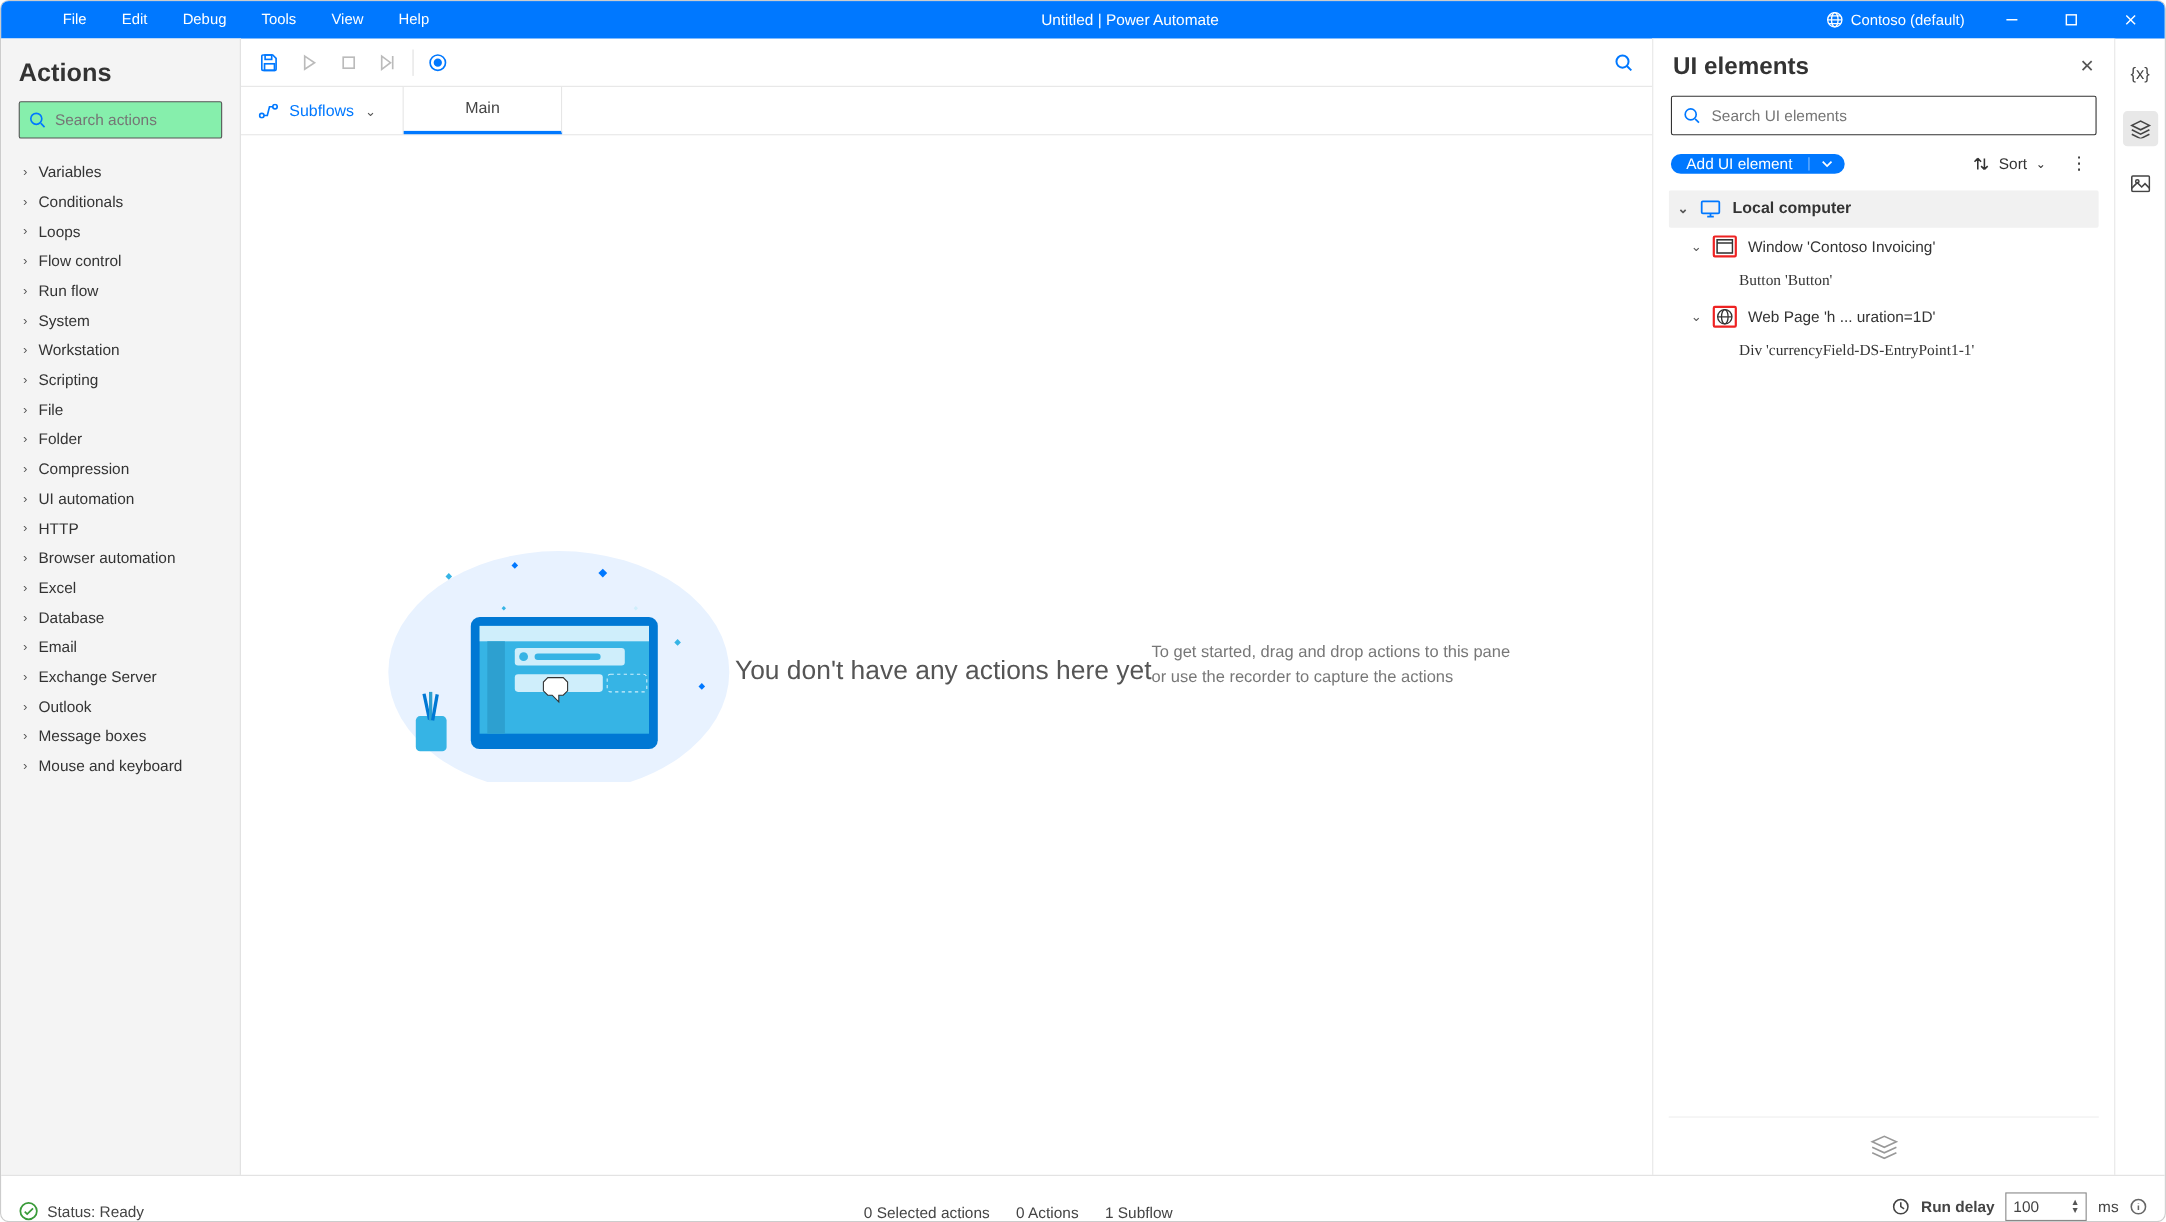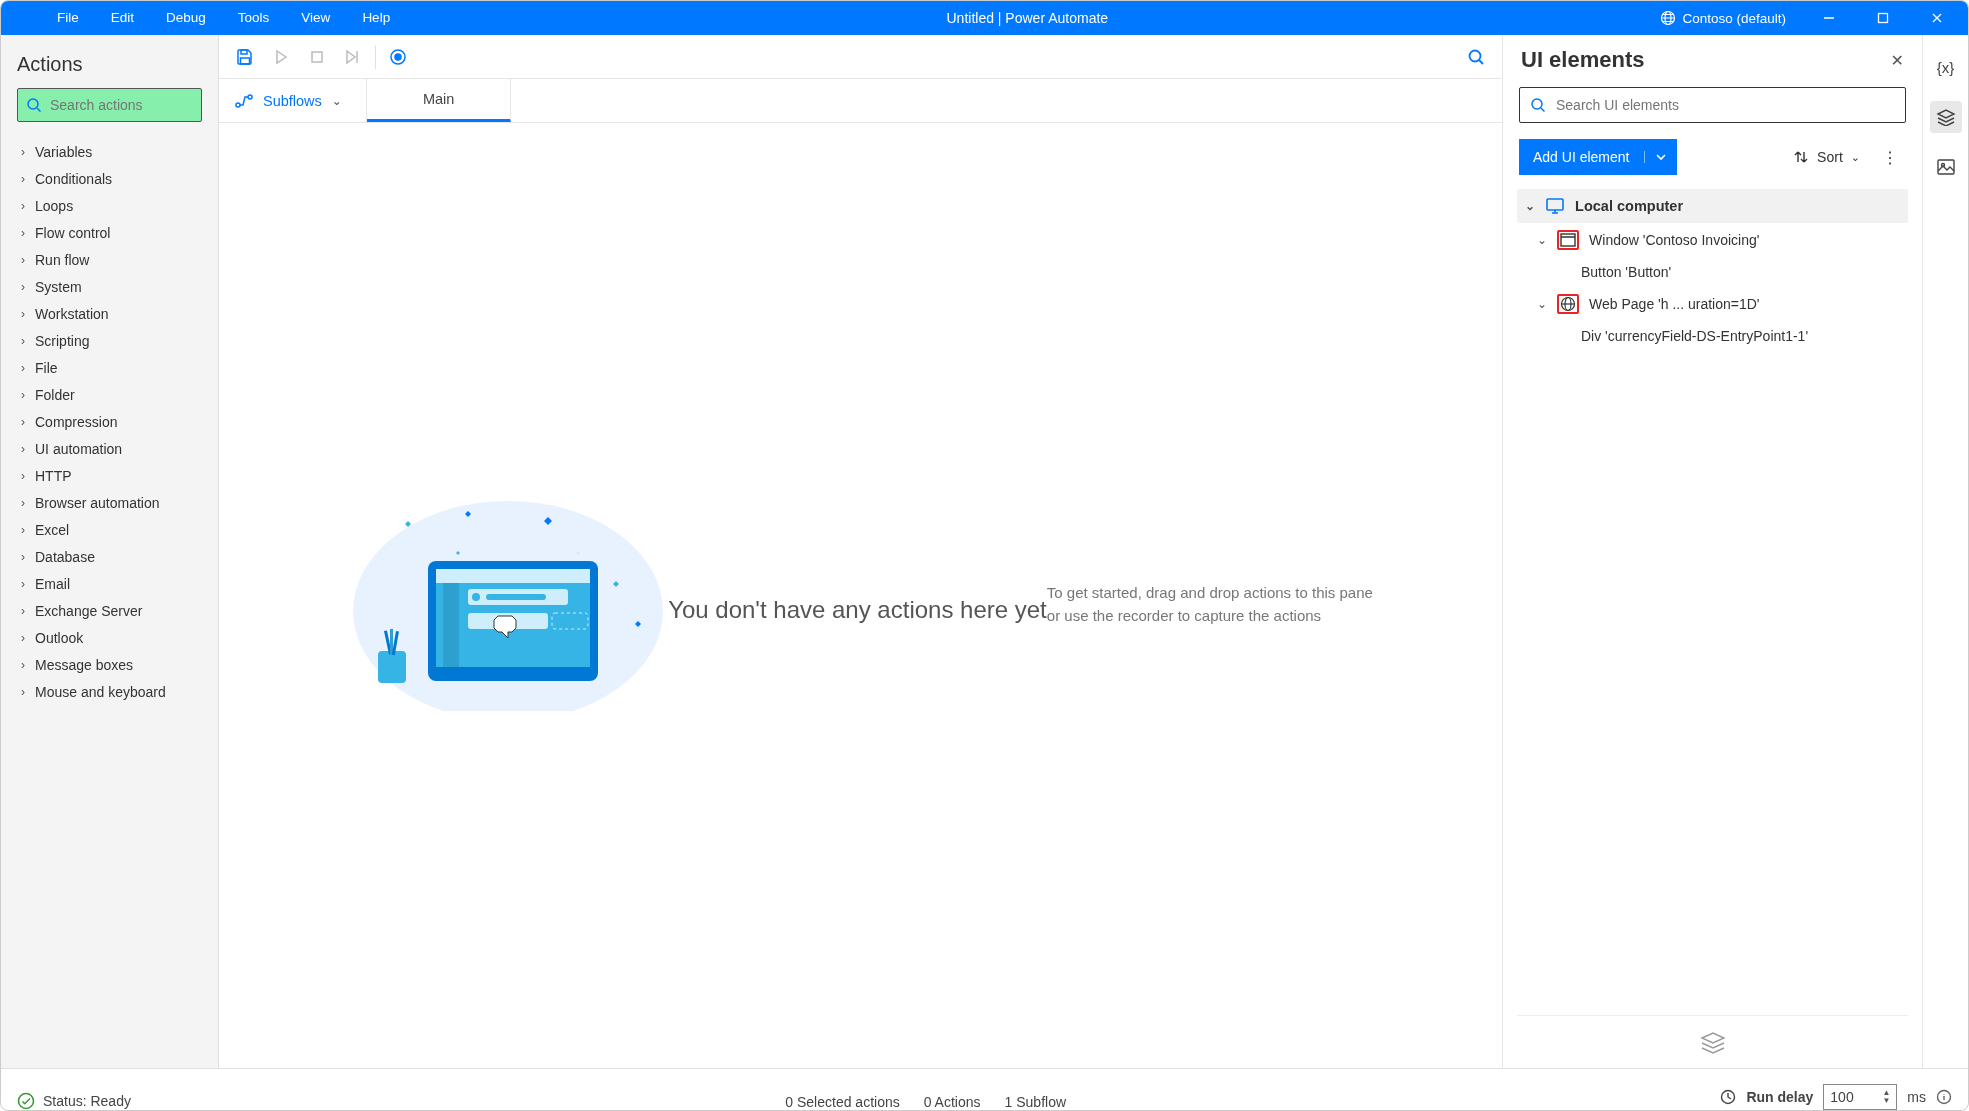--- a/index.html
+++ b/index.html
@@ -13,21 +13,21 @@
   .title-center { flex: 1; text-align: center; font-size: 14px; }
   .title-right { display: flex; align-items: center; gap: 8px; padding-right: 8px; }
   .env-label { display: flex; align-items: center; gap: 6px; padding: 0 12px; }
   .win-btn { width: 46px; height: 34px; display: flex; align-items: center; justify-content: center; cursor: pointer; }
 
   
   .body { flex: 1; display: flex; min-height: 0; }
 
   
   .sidebar { width: 218px; background: #f4f4f4; border-right: 1px solid #e0e0e0; display: flex; flex-direction: column; padding: 14px 0 8px; }
-  .sidebar-title { font-size: 20px; font-weight: 400; color: #333; padding: 4px 16px 12px; }
+  .sidebar-title { font-size: 23px; font-weight: 700; color: #333; padding: 4px 16px 12px; }
   .search-box { margin: 0 16px 12px; border: 1px solid #555; border-radius: 2px; height: 34px; display: flex; align-items: center; padding: 0 8px; gap: 8px; background: #86efac; }
   .search-box input { border: none; outline: none; background: transparent; flex: 1; font-size: 14px; color: #555; }
   .action-tree { flex: 1; overflow-y: auto; padding: 4px 0; }
   .tree-item { display: flex; align-items: center; gap: 10px; padding: 5.5px 20px; font-size: 14px; color: #333; cursor: pointer; }
   .chevron { font-size: 12px; color: #555; }
 
   
   .center { flex: 1; display: flex; flex-direction: column; min-width: 0; }
   .toolbar { height: 44px; border-bottom: 1px solid #e6e6e6; display: flex; align-items: center; padding: 0 8px; }
   .tool-btn { width: 36px; height: 36px; display: flex; align-items: center; justify-content: center; cursor: pointer; color: #0078ff; }
@@ -42,29 +42,29 @@
   .empty-title { font-size: 24px; color: #555; margin-top: 28px; }
   .empty-sub { font-size: 15px; color: #777; margin-top: 18px; text-align: left; line-height: 1.5; }
 
   
   .panel { width: 420px; border-left: 1px solid #e6e6e6; display: flex; flex-direction: column; padding: 12px 14px 10px; background: #fff; }
   .panel-header { display: flex; align-items: center; justify-content: space-between; padding: 0 4px 8px; }
   .panel-title { font-size: 22px; font-weight: 600; color: #333; }
   .panel-search { border: 1px solid #333; border-radius: 2px; height: 36px; display: flex; align-items: center; padding: 0 10px; gap: 10px; margin: 6px 2px 16px; }
   .panel-search input { border: none; outline: none; flex: 1; font-size: 14px; }
   .panel-actions { display: flex; align-items: center; justify-content: space-between; margin: 0 2px 14px; }
-  .add-btn { background: #0078ff; color: #fff; border-radius: 0; height: 36px; display: flex; align-items: center; cursor: pointer; text-align: center; }
+  .add-btn { background: #0078ff; color: #fff; border-radius: 16px; height: 18px; display: flex; align-items: center; cursor: pointer; text-align: center; }
   .add-btn-label { padding: 0 14px; font-size: 14px; }
   .add-btn-split { border-left: 1px solid rgba(255,255,255,0.5); padding: 0 10px; display:flex; align-items:center; }
   .sort-btn { display: flex; align-items: center; gap: 8px; font-size: 14px; color: #333; cursor: pointer; }
   .more-btn { padding: 0 8px; cursor: pointer; color: #333; }
   .ui-tree { flex: 1; overflow-y: auto; }
   .ui-root { background: #f1f1f1; border-radius: 2px; padding: 8px 8px; display: flex; align-items: center; gap: 10px; font-size: 14.5px; font-weight: 600; color: #333; }
   .ui-node { display: flex; align-items: center; gap: 10px; padding: 7px 0 7px 20px; font-size: 14px; color: #333; cursor: pointer; }
-  .ui-leaf { padding: 7px 0 7px 64px; font-size: 14px; color: #333; cursor: pointer; }
+  .ui-leaf { padding: 7px 0 7px 64px; font-size: 14px; color: #333; cursor: pointer; font-family: Liberation Serif, serif; }
   .icon-box { width: 22px; height: 20px; display: flex; align-items: center; justify-content: center; border: 2px solid #e22; border-radius: 2px; }
   .bottom-target { display: flex; justify-content: center; padding: 14px 0 4px; color: #888; border-top: 1px solid #eee; margin-top: 8px; }
 
   
   .rail { width: 46px; border-left: 1px solid #e6e6e6; display: flex; flex-direction: column; align-items: center; gap: 18px; padding-top: 16px; color: #555; }
   .rail-btn { width: 32px; height: 32px; display: flex; align-items: center; justify-content: center; cursor: pointer; border-radius: 4px; }
   .rail-btn.active { background: #e8e8e8; }
 
   
   .statusbar { height: 42px; border-top: 1px solid #e0e0e0; display: flex; align-items: flex-end; padding: 0 16px; font-size: 14px; color: #444; gap: 24px; }

